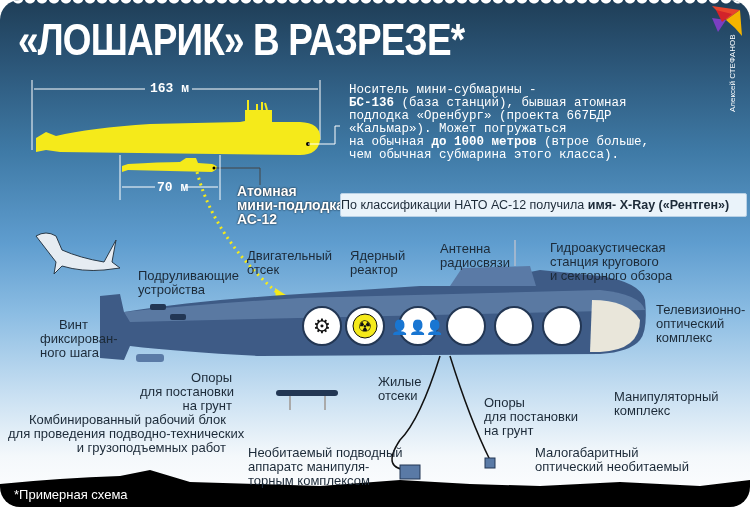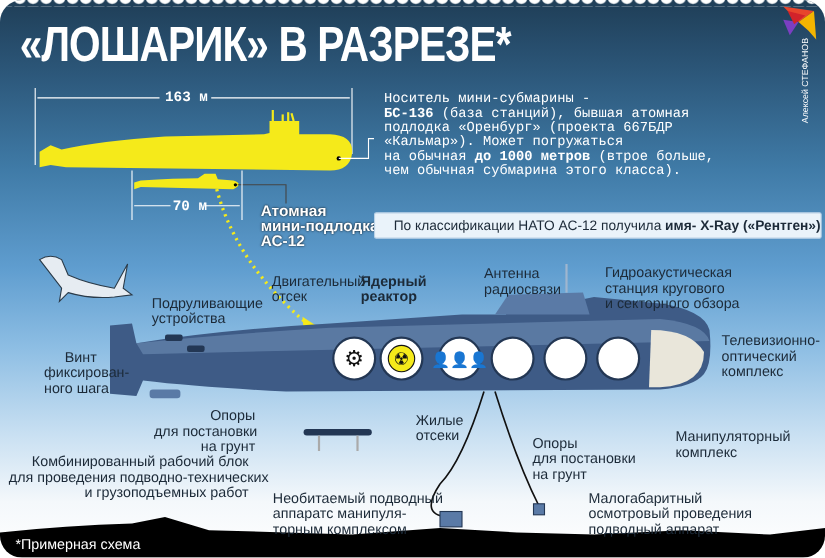--- a/index.html
+++ b/index.html
@@ -8,21 +8,21 @@
     background:linear-gradient(180deg,#1f3e57 0%,#2b5577 12%,#3f7aa6 30%,#5f9dcf 48%,#8cbde3 62%,#c9e0f2 78%,#f4f8fb 90%,#ffffff 100%);border-radius:20px;}
   .abs{position:absolute;}
   .title{left:18px;top:14px;color:#fff;font-weight:bold;font-size:45px;letter-spacing:-1px;font-family:"Liberation Sans",sans-serif;transform:scaleX(0.82);transform-origin:left top;white-space:nowrap;}
   .wavy{left:0;top:0;width:750px;height:6px;background:radial-gradient(circle at 6px -2px,#fff 5px,transparent 6px) repeat-x;background-size:12px 6px;}
   .lbl{color:#1c2a38;font-size:13px;line-height:14px;white-space:nowrap;}
   .lbl-w{color:#fff;font-size:12.5px;line-height:13px;white-space:nowrap;font-family:Liberation Mono, monospace;}
   .lbl-w b{font-weight:bold;}
   .center{}
   .right{text-align:right;}
   .bold-w{color:#fff;font-weight:bold;font-size:14px;line-height:14px;text-shadow:0 0 2px #000;}
-  .nato{left:340px;top:193px;width:405px;height:22px;background:#eaf3fa;border:1px solid #b9d1e6;border-radius:2px;font-size:12.5px;line-height:22px;color:#1c2a38;text-align:right;white-space:nowrap;}
+  .nato{left:340px;top:193px;width:405px;height:22px;background:#eaf3fa;border:1px solid #b9d1e6;border-radius:2px;font-size:12.5px;line-height:22px;color:#1c2a38;text-align:left;white-space:nowrap;}
   .credit{left:728px;top:112px;color:#fff;font-size:8px;transform:rotate(-90deg);transform-origin:left top;white-space:nowrap;}
   .footnote{left:14px;top:487px;color:#fff;font-weight:normal;font-size:13px;}
   svg{position:absolute;left:0;top:0;}
 </style>
 </head>
 <body>
 
 <div id="stage">
 
   <div class="abs wavy"></div>
@@ -139,21 +139,21 @@
       <div>ного шага</div>
   </div>
   <div class="abs lbl center" style="left:138px;top:269px;width:100px;">
     <div>Подруливающие</div>
       <div>устройства</div>
   </div>
   <div class="abs lbl center" style="left:247px;top:249px;width:80px;">
     <div>Двигательный</div>
       <div>отсек</div>
   </div>
-  <div class="abs lbl center" style="left:328px;top:249px;width:50px;font-weight:bold;">
+  <div class="abs lbl center" style="left:350px;top:249px;width:50px;">
     <div>Ядерный</div>
       <div>реактор</div>
   </div>
   <div class="abs lbl" style="left:440px;top:242px;">
     <div>Антенна</div>
       <div>радиосвязи</div>
   </div>
   <div class="abs lbl" style="left:550px;top:241px;">
     <div>Гидроакустическая</div>
       <div>станция кругового</div>
@@ -187,18 +187,17 @@
       <div>для проведения подводно-технических</div>
       <div>и грузоподъемных работ</div>
   </div>
   <div class="abs lbl center" style="left:248px;top:446px;width:136px;">
     <div>Необитаемый подводный</div>
       <div>аппаратс манипуля-</div>
       <div>торным комплексом</div>
   </div>
   <div class="abs lbl center" style="left:535px;top:446px;width:140px;">
     <div>Малогабаритный</div>
-      <div>осмотровый проведения</div>
-      <div>подводный аппарат</div>
+      <div>оптический необитаемый</div>
   </div>
 
   <div class="abs footnote">*Примерная схема</div>
 </div>
 
 </body></html>

